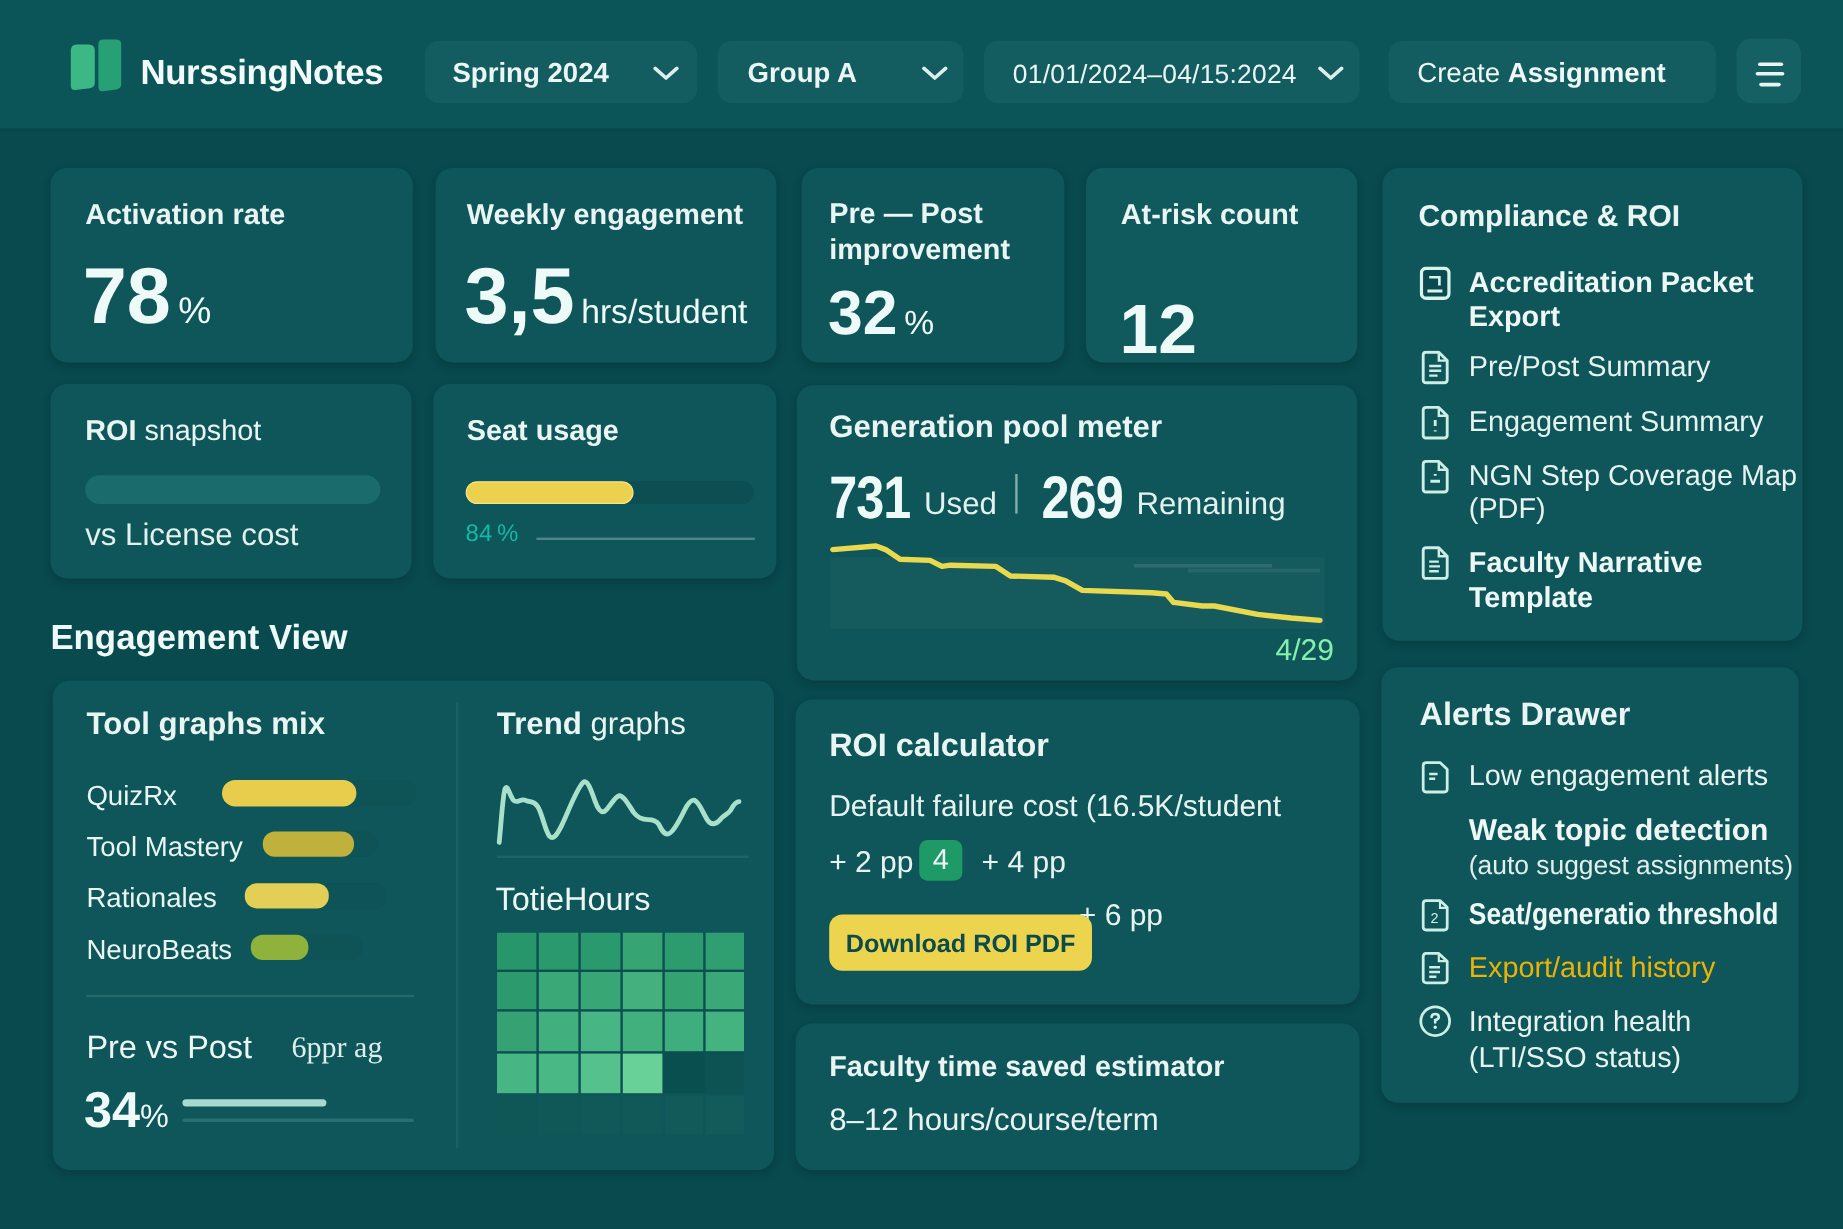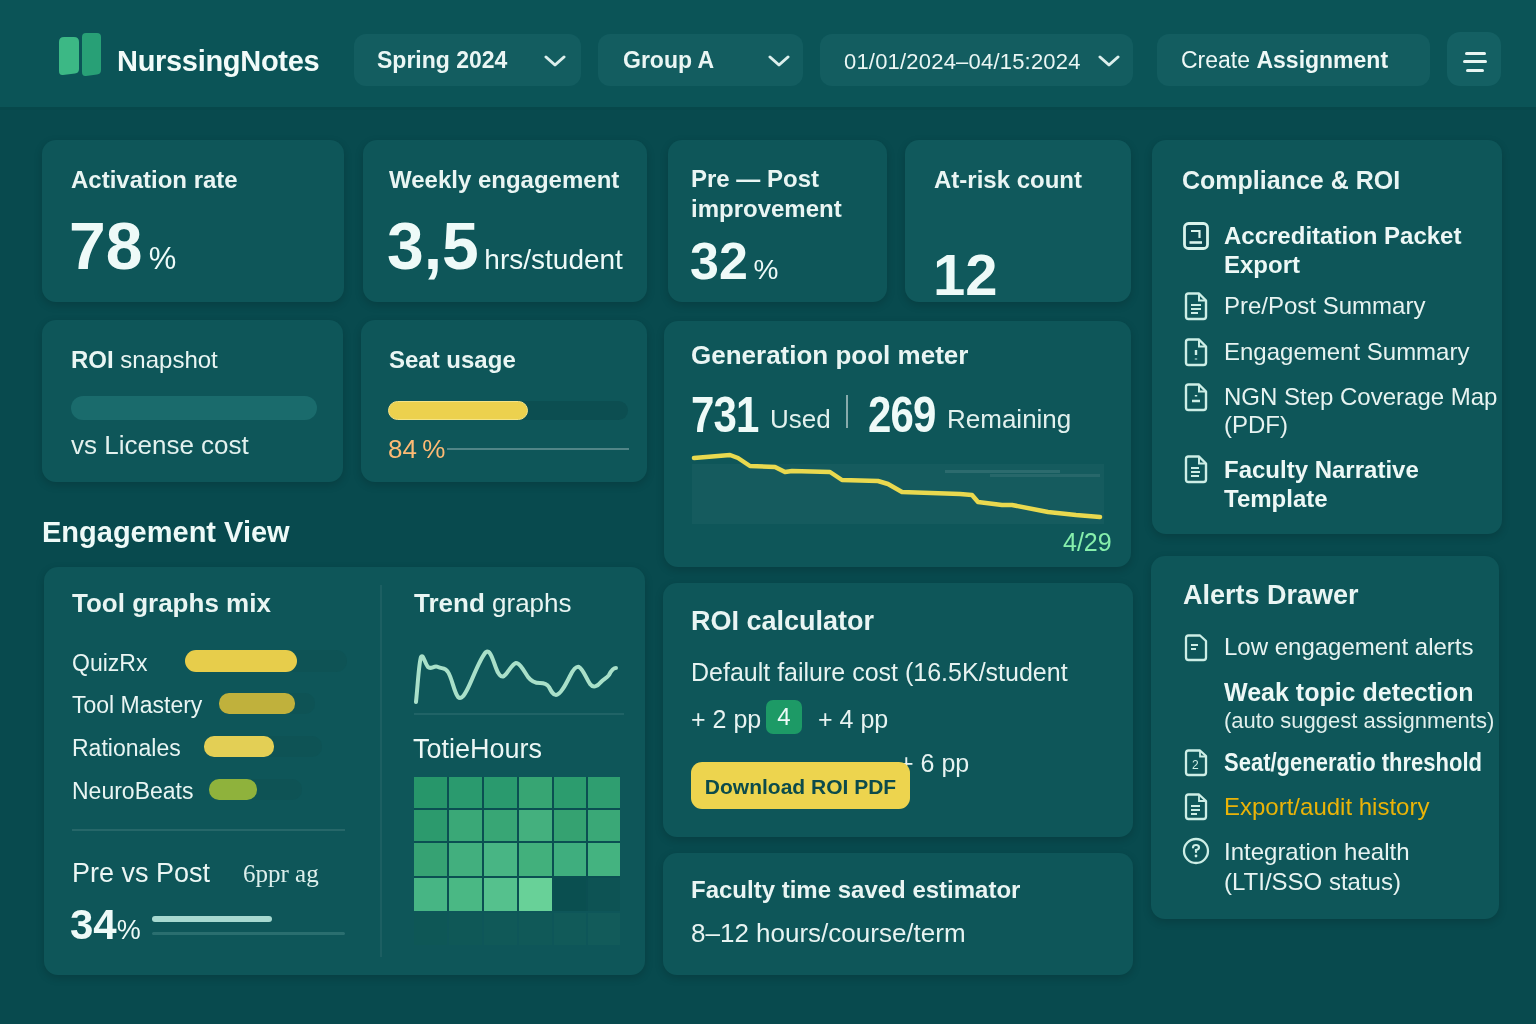--- a/index.html
+++ b/index.html
@@ -102,21 +102,21 @@
 
 <div class="card" style="left:42px;top:320px;width:301px;height:162px;"></div>
 <div class="abs" style="left:71px;top:346px;font-size:24px;color:#e9f5f3;"><b>ROI</b> snapshot</div>
 <div class="abs" style="left:71px;top:396px;width:246px;height:24px;background:#1a6b6c;border-radius:12px;"></div>
 <div class="abs" style="left:71px;top:430px;font-size:26px;color:#e2f1ee;">vs License cost</div>
 
 <div class="card" style="left:361px;top:320px;width:286px;height:162px;"></div>
 <div class="abs ttl" style="left:389px;top:346px;font-size:24px;">Seat usage</div>
 <div class="abs" style="left:388px;top:401px;width:240px;height:19px;background:#0c4e51;border-radius:10px;"></div>
 <div class="abs" style="left:388px;top:401px;width:140px;height:19px;background:#ecd14e;border-radius:10px;border:1.5px solid #f4e387;"></div>
-<div class="abs" style="left:388px;top:434px;font-size:26px;color:#fdba74;">84 %</div>
+<div class="abs" style="left:388px;top:434px;font-size:20px;color:#14b8a6;">84 %</div>
 <div class="abs" style="left:447px;top:448px;width:182px;height:2px;background:rgba(255,255,255,0.28);"></div>
 
 <div class="card" style="left:664px;top:321px;width:467px;height:246px;"></div>
 <div class="abs ttl" style="left:691px;top:340px;font-size:26px;">Generation pool meter</div>
 <div class="abs" style="left:691px;top:386px;font-size:50px;font-weight:700;color:#eefaf8;transform:scaleX(0.84);transform-origin:0 0;letter-spacing:-1px;">731</div>
 <div class="abs" style="left:770px;top:404px;font-size:26px;color:#e2f1ee;">Used</div>
 <div class="abs" style="left:846px;top:395px;width:2px;height:33px;background:rgba(255,255,255,0.5);"></div>
 <div class="abs" style="left:868px;top:386px;font-size:50px;font-weight:700;color:#eefaf8;transform:scaleX(0.84);transform-origin:0 0;letter-spacing:-1px;">269</div>
 <div class="abs" style="left:947px;top:404px;font-size:26px;color:#e2f1ee;">Remaining</div>
 <svg class="abs" style="left:690px;top:450px;" width="416" height="80" viewBox="0 0 416 80">

